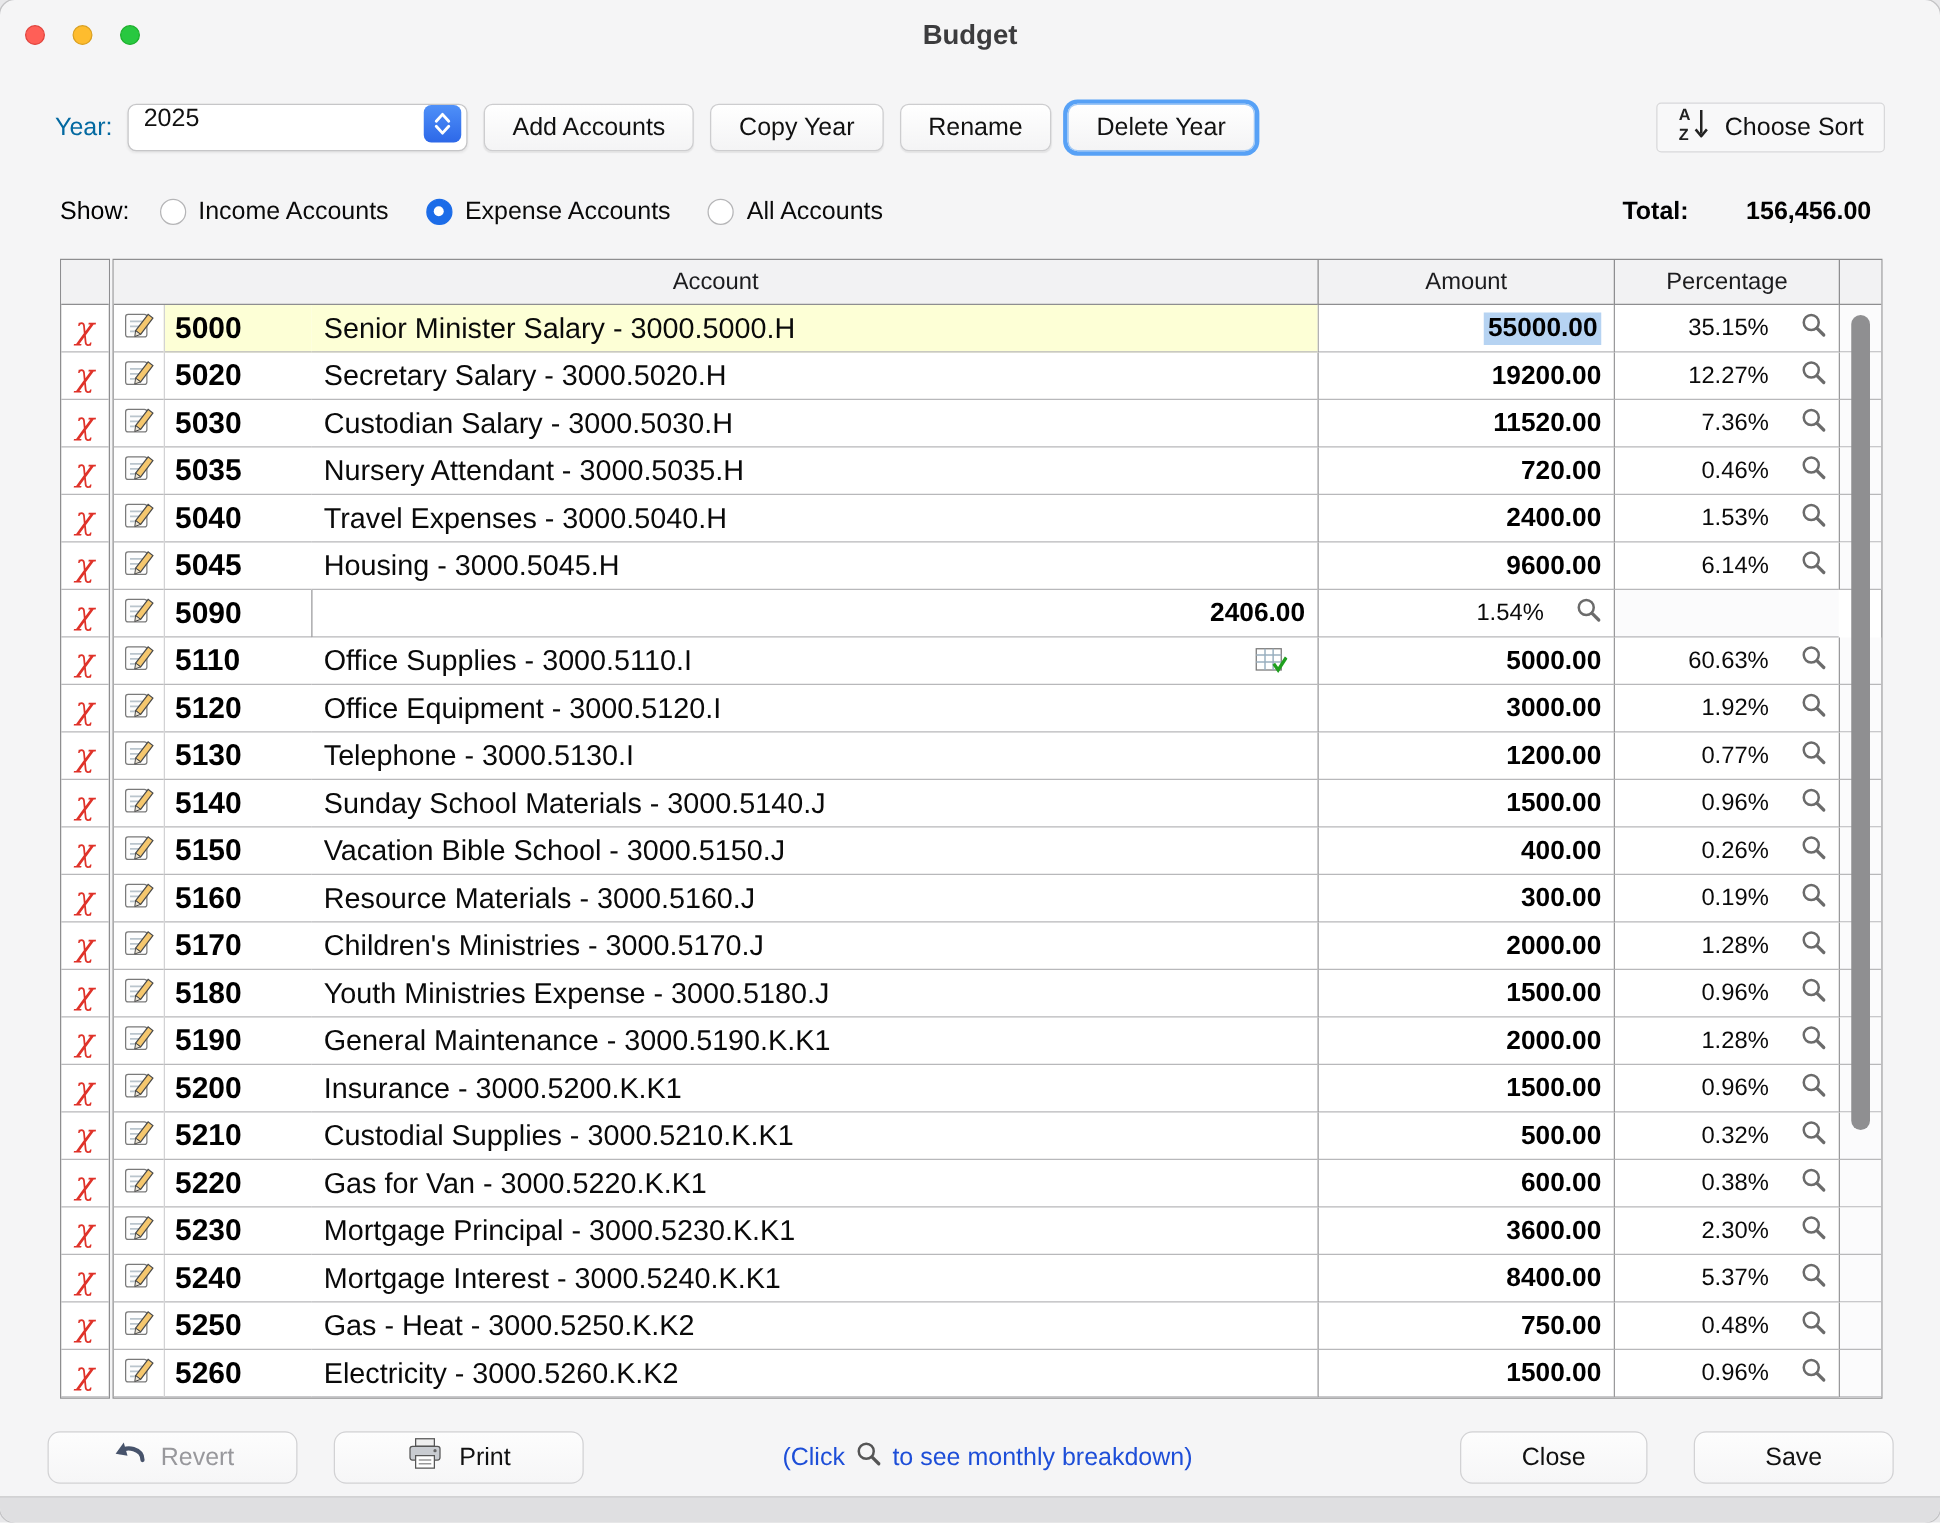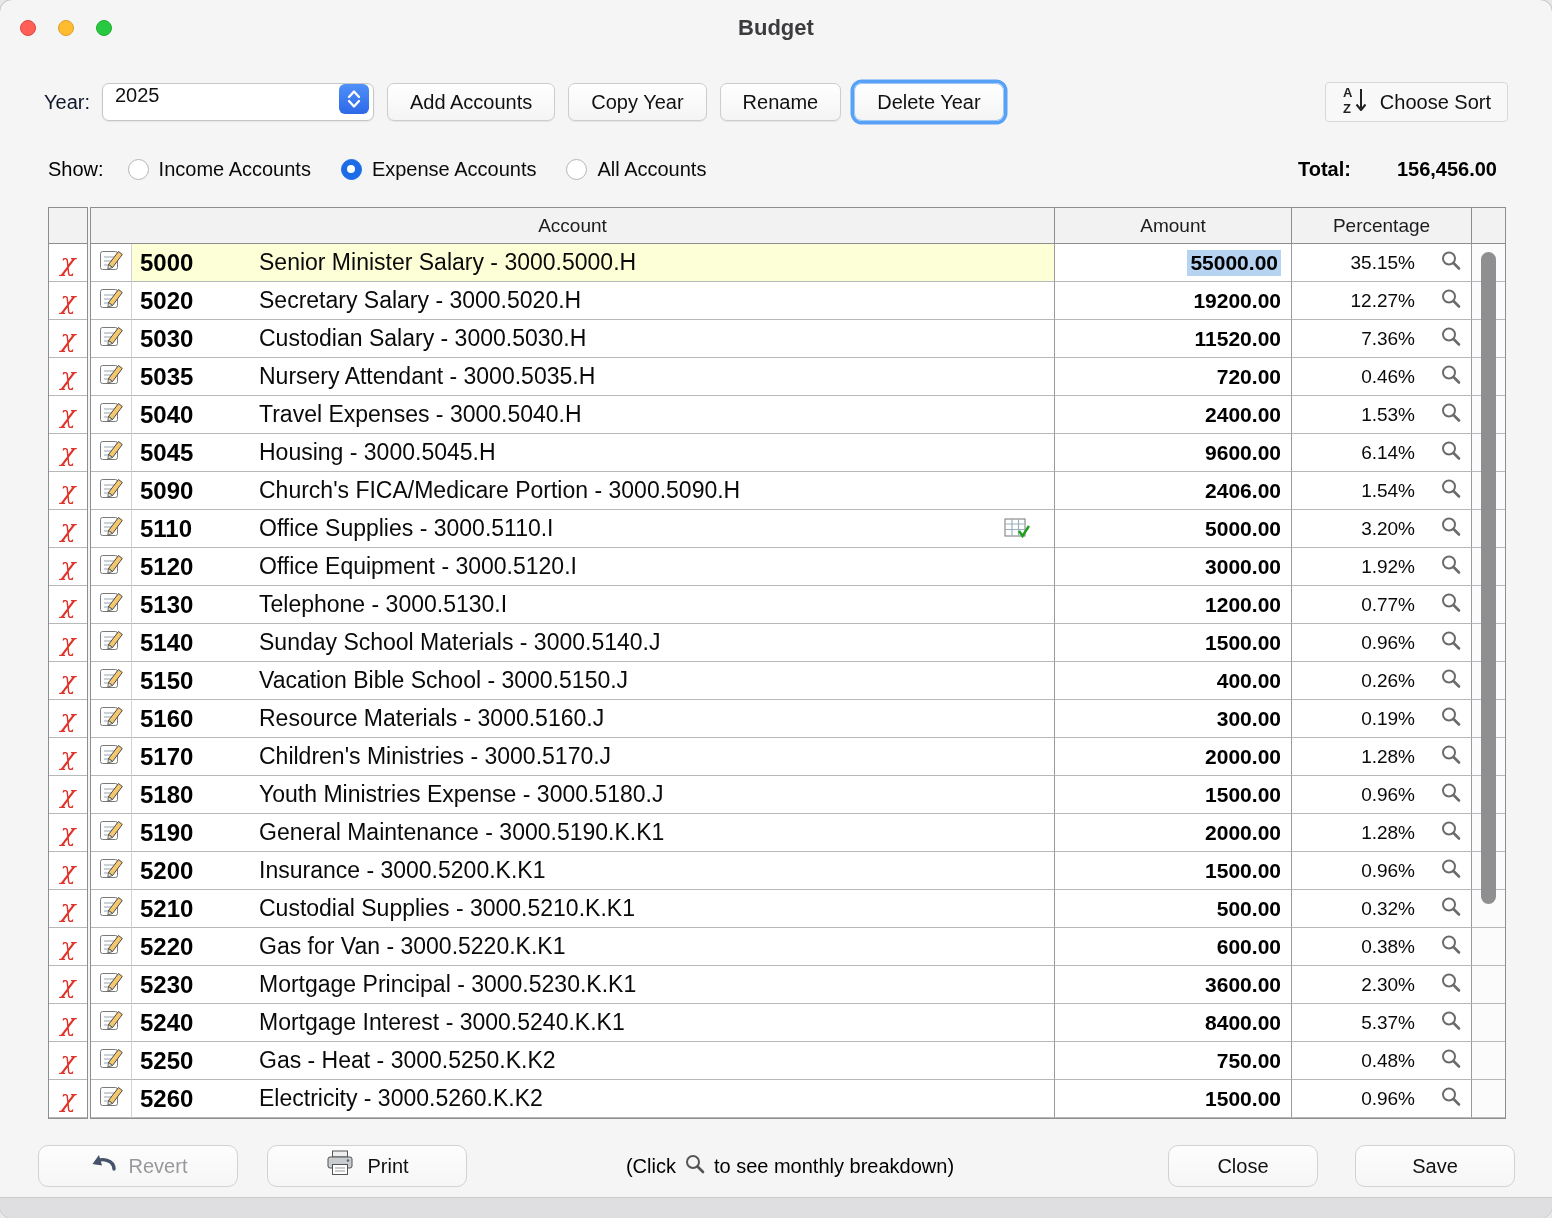--- a/index.html
+++ b/index.html
@@ -27,21 +27,21 @@
   .light { width: 16px; height: 16px; border-radius: 50%; }
   .light.red    { background: #ff5f57; border: 1px solid #e0443e; }
   .light.yellow { background: #febc2e; border: 1px solid #d9a022; }
   .light.green  { background: #28c840; border: 1px solid #1daf2c; }
 
   
   .toolbar {
     display: flex; align-items: center;
     padding: 0 44px; margin-top: 26px; height: 40px;
   }
-  .year-label { font-size: 20px; color: #0f172a; margin-right: 12px; }
+  .year-label { font-size: 20px; color: #0369a1; margin-right: 12px; }
   .year-select {
     width: 272px; height: 38px;
     background: #fff; border: 1px solid #c6c6c8; border-radius: 7px;
     display: flex; align-items: flex-start;
     box-shadow: 0 1px 2px rgba(0,0,0,.07);
     cursor: default;
   }
   .year-value { font-size: 20px; padding-left: 12px; color: #111; }
   .chev-box {
     margin-left: auto; margin-right: 4px;
@@ -168,21 +168,21 @@
     font-size: 20px; color: #111;
     font-family: "Liberation Sans", sans-serif;
   }
   .fbtn.revert { left: 38px; width: 200px; color: #98989c; }
   .fbtn.print { left: 267px; width: 200px; }
   .fbtn.close { right: 234px; width: 150px; }
   .fbtn.save { right: 37px; width: 160px; }
   .hint {
     position: absolute; left: 480px; width: 620px; top: 0; height: 42px;
     display: flex; align-items: center; justify-content: center; gap: 8px;
-    font-size: 20px; color: #000000; pointer-events: none;
+    font-size: 20px; color: #1d4ed8; pointer-events: none;
   }
   .bottomstrip {
     position: absolute; bottom: 0; left: 0; width: 100%; height: 21px;
     background: #dfdfe1; border-top: 1px solid #cbcbcd;
   }
 </style>
 </head>
 <body>
 
 <div class="window">
@@ -540,24 +540,20 @@
       <span>
         <svg width="25" height="25" viewBox="0 0 25 25">
           <rect x="1.5" y="3.5" width="17" height="18" rx="2" fill="#fdfdfd" stroke="#7a7a7a"></rect>
           <path d="M5 9 h10 M5 13 h8 M5 17 h6" stroke="#b9c4cc" stroke-width="1.4"></path>
           <path d="M9.5 16.5 L19.5 3.5 L23.3 6.5 L13.5 19.5 Z" fill="#f5c76e" stroke="#4a4a4a" stroke-width="1"></path>
           <path d="M9.5 16.5 L13.5 19.5 L8.8 21.2 Z" fill="#eae2d2" stroke="#4a4a4a" stroke-width="0.8"></path>
         </svg>
       </span>
     </div>
     <div class="cell num-cell">5090</div>
-    <div class="cell name-cell">
-      <span>Church's FICA/Medicare Portion - 3000.5090.H</span>
-
-    </div>
     <div class="cell amount-cell">
       <span>2406.00</span>
     </div>
     <div class="cell pct-cell">
       <span>1.54%</span>
       <span class="mag">
         <svg width="22" height="22" viewBox="0 0 22 22">
           <circle cx="9" cy="9" r="6" fill="none" stroke="#6b6b6b" stroke-width="2"></circle>
           <line x1="13.5" y1="13.5" x2="19" y2="19" stroke="#6b6b6b" stroke-width="2.6" stroke-linecap="round"></line>
         </svg>
@@ -585,21 +581,21 @@
           <rect x="1" y="1" width="20" height="17" fill="#fff" stroke="#777"></rect>
           <path d="M1 6 H21 M1 11.5 H21 M8 1 V18 M14.5 1 V18" stroke="#9ab0c0" stroke-width="1.2"></path>
           <path d="M15 13 l3.5 5 L25 8" stroke="#1fa01f" stroke-width="2.6" fill="none"></path>
         </svg>
       </span>
     </div>
     <div class="cell amount-cell">
       <span>5000.00</span>
     </div>
     <div class="cell pct-cell">
-      <span>3.20%</span>
+      <span>60.63%</span>
       <span class="mag">
         <svg width="22" height="22" viewBox="0 0 22 22">
           <circle cx="9" cy="9" r="6" fill="none" stroke="#6b6b6b" stroke-width="2"></circle>
           <line x1="13.5" y1="13.5" x2="19" y2="19" stroke="#6b6b6b" stroke-width="2.6" stroke-linecap="round"></line>
         </svg>
       </span>
     </div>
     <div class="cell scroll-cell"></div>
   </div>
 

